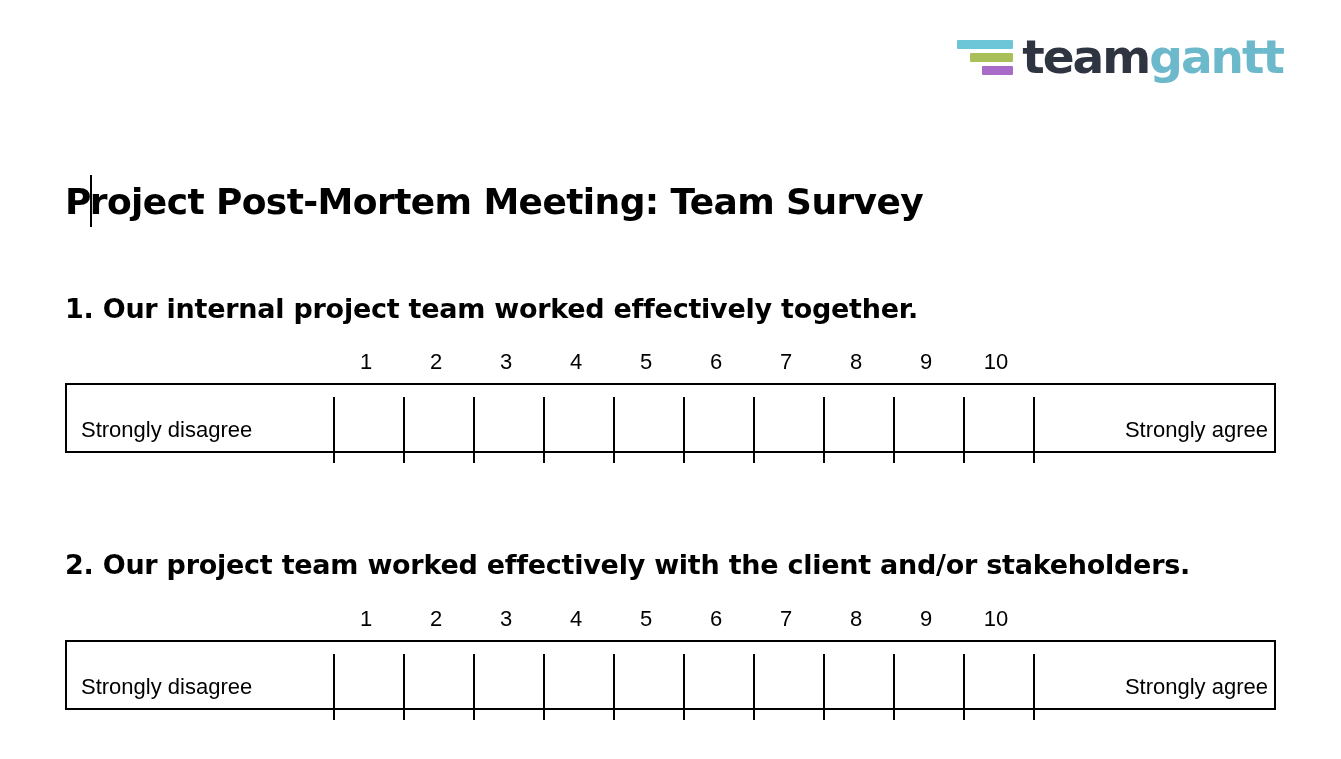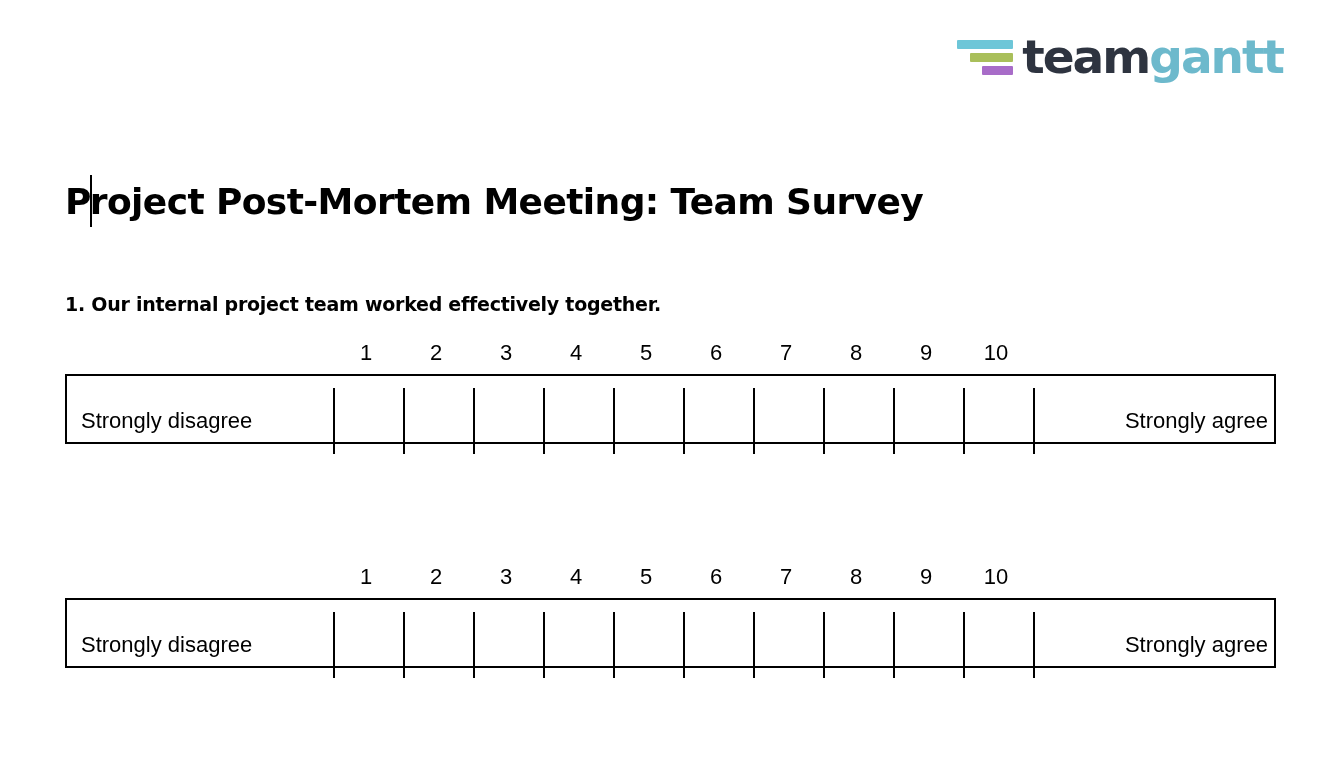--- a/index.html
+++ b/index.html
@@ -77,21 +77,21 @@
     vertical-align: -13px;
     margin: 0 -2px 0 -1px;
   }
 
   .question-block { margin-top: 0; }
   .q1-block { padding-top: 66px; }
   .q2-block { padding-top: 96px; }
 
   .question-text {
     font-family: "DejaVu Sans", sans-serif;
-    font-size: 19px;
+    font-size: 27px;
     font-weight: bold;
     letter-spacing: -0.25px;
     margin: 0;
     line-height: 1.2;
     white-space: nowrap;
   }
 
   
   .number-row {
     display: flex;
@@ -200,20 +200,21 @@
       <div class="scale-cell cell-num"></div>
       <div class="scale-cell cell-num"></div>
       <div class="scale-cell cell-end-right last">
         <span class="end-label">Strongly agree</span>
       </div>
     </div>
   </div>
 
   <div class="question-block q2-block">
 
+    <p class="question-text">2. Our project team worked effectively with the client and/or stakeholders.</p>
 
     <div class="number-row">
       <div class="num-spacer-left"></div>
       <div class="num-cell">1</div>
       <div class="num-cell">2</div>
       <div class="num-cell">3</div>
       <div class="num-cell">4</div>
       <div class="num-cell">5</div>
       <div class="num-cell">6</div>
       <div class="num-cell">7</div>

